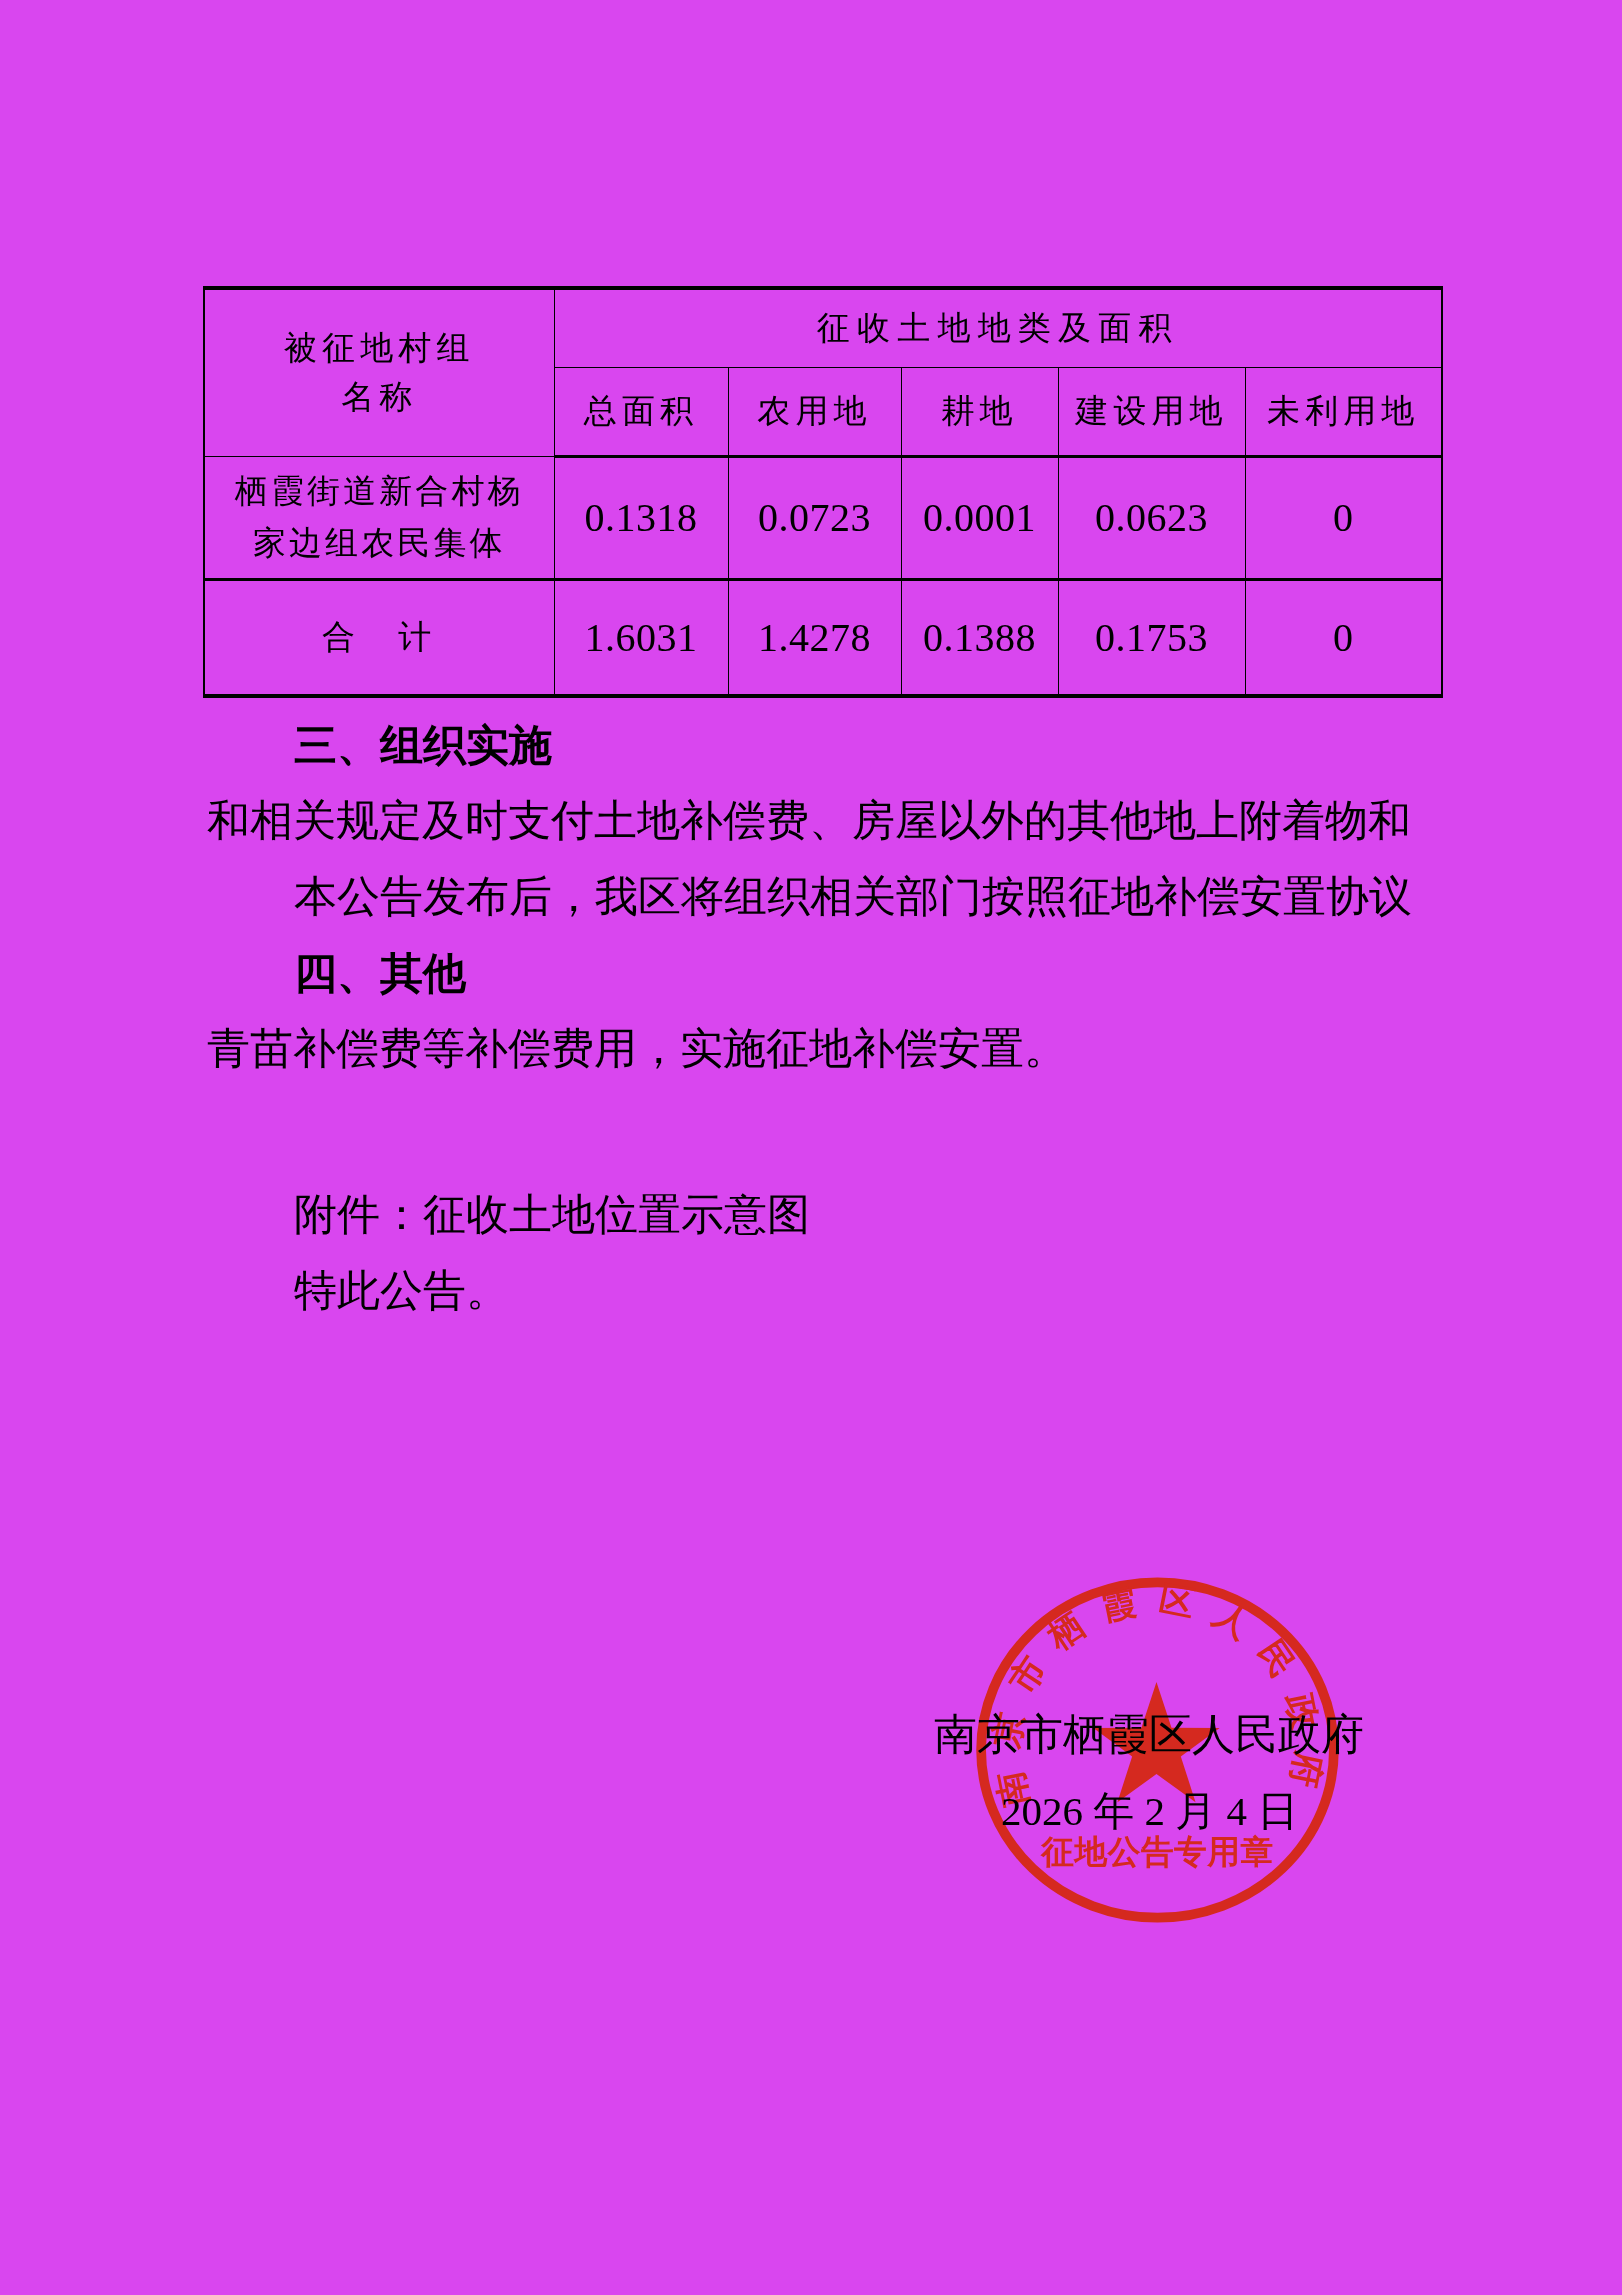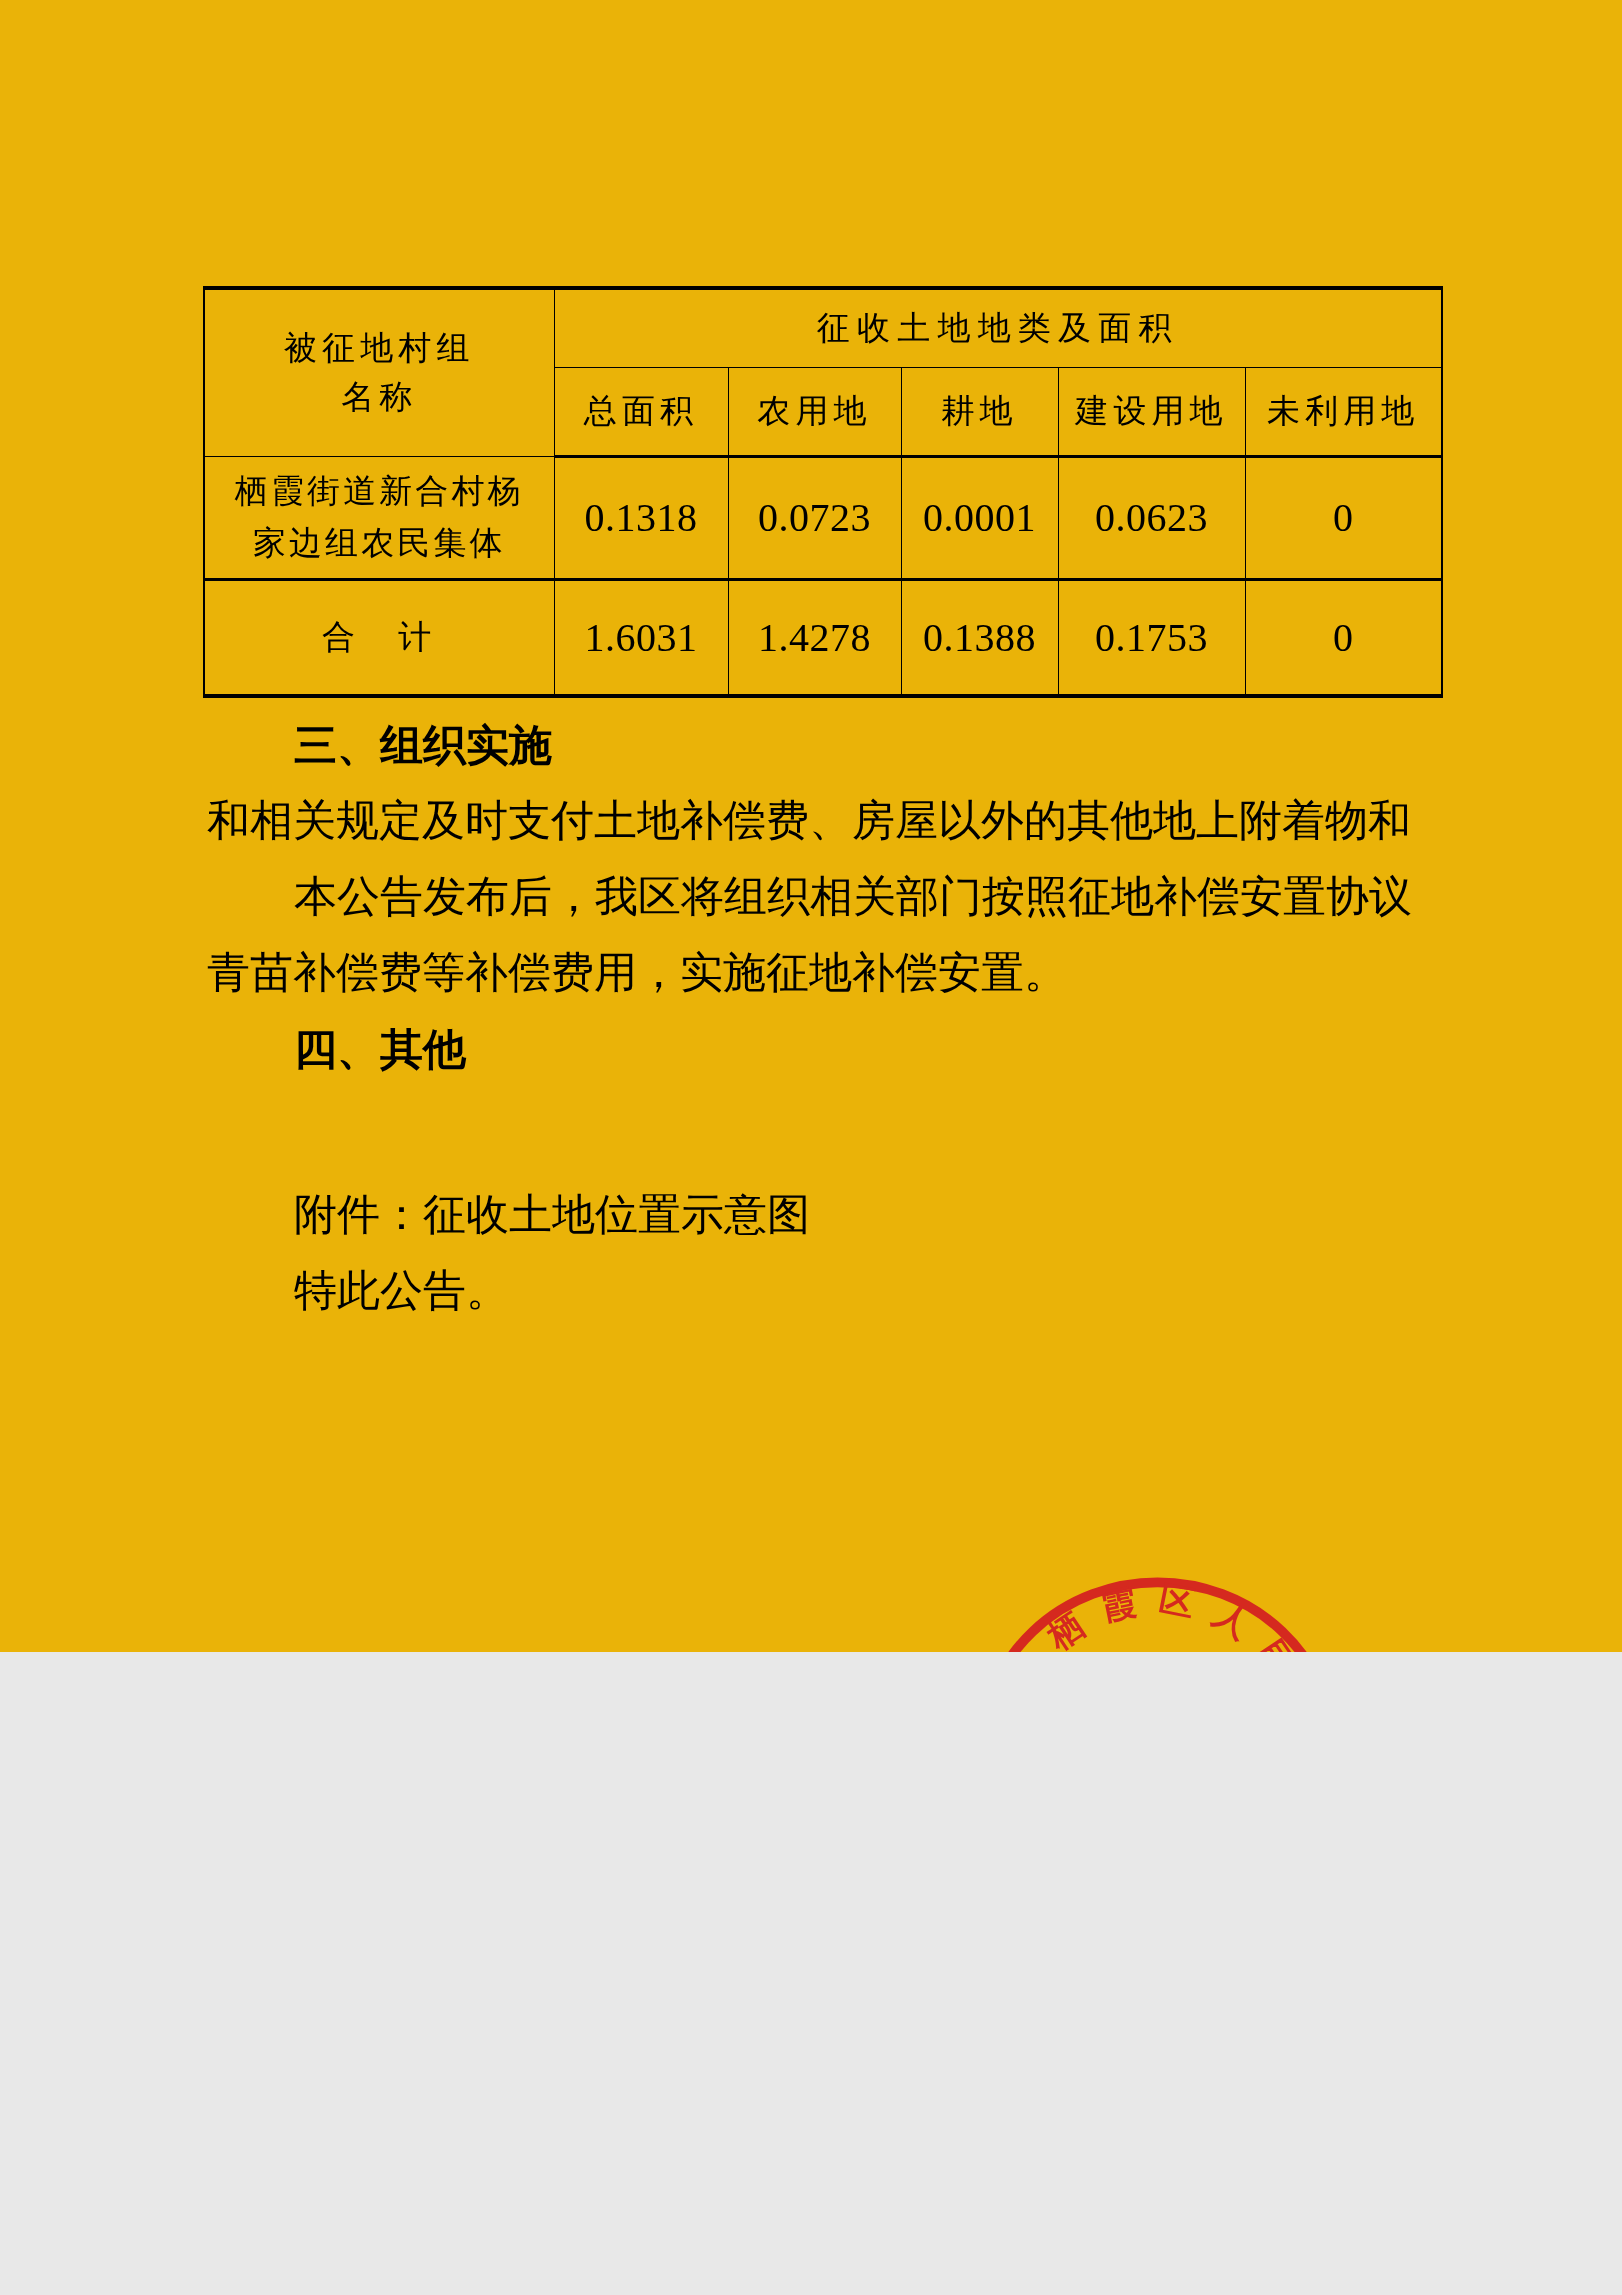--- a/index.html
+++ b/index.html
@@ -1,20 +1,20 @@
 <!DOCTYPE html>
 <html style="font-size:8.2px"><head>
 <meta charset="utf-8">
 <style>
   html,body{margin:0;padding:0;background:#e8e8e8;}
   .page{
     position:relative;
     width:1623px;
-    height:1652px;
-    background:#eab308;
+    height:2295px;
+    background:#d946ef;
     font-family:"Liberation Serif","DejaVu Serif",serif;
     color:#000;
     overflow:hidden;
   }
 
   
   table.land{
     position:absolute;
     left:203px; top:286px;
     width:1238px;
@@ -140,22 +140,22 @@
         <td class="num">0.1753</td>
         <td class="num">0</td>
       </tr>
     </tbody>
   </table>
 
   <div class="bodytext">
     <div class="line heading indent">三、组织实施</div>
     <div class="line">和相关规定及时支付土地补偿费、房屋以外的其他地上附着物和</div>
     <div class="line indent">本公告发布后，我区将组织相关部门按照征地补偿安置协议</div>
+    <div class="line heading indent">四、其他</div>
     <div class="line">青苗补偿费等补偿费用，实施征地补偿安置。</div>
-    <div class="line heading indent">四、其他</div>
     <div class="line indent attachment">附件：征收土地位置示意图</div>
     <div class="line indent">特此公告。</div>
   </div>
 
   <svg class="seal" viewBox="0 0 710 676" xmlns="http://www.w3.org/2000/svg">
     <ellipse cx="355" cy="338" rx="345" ry="328" fill="none" stroke-width="19" stroke="#d5291f"></ellipse>
     <path d="M353 205 L382.4 294.6 L476.6 294.8 L400.6 350.5 L429.4 440.2 L353 385 L276.6 440.2 L305.4 350.5 L229.4 294.8 L323.6 294.6 Z" fill="#d5291f"></path>
     <path id="sealArc" d="M 121.2 473 A 270 270 0 1 1 588.8 473" fill="none"></path>
     <text font-size="68" letter-spacing="38" fill="#d5291f">
       <textPath href="#sealArc" startOffset="50%" text-anchor="middle">南京市栖霞区人民政府</textPath>

